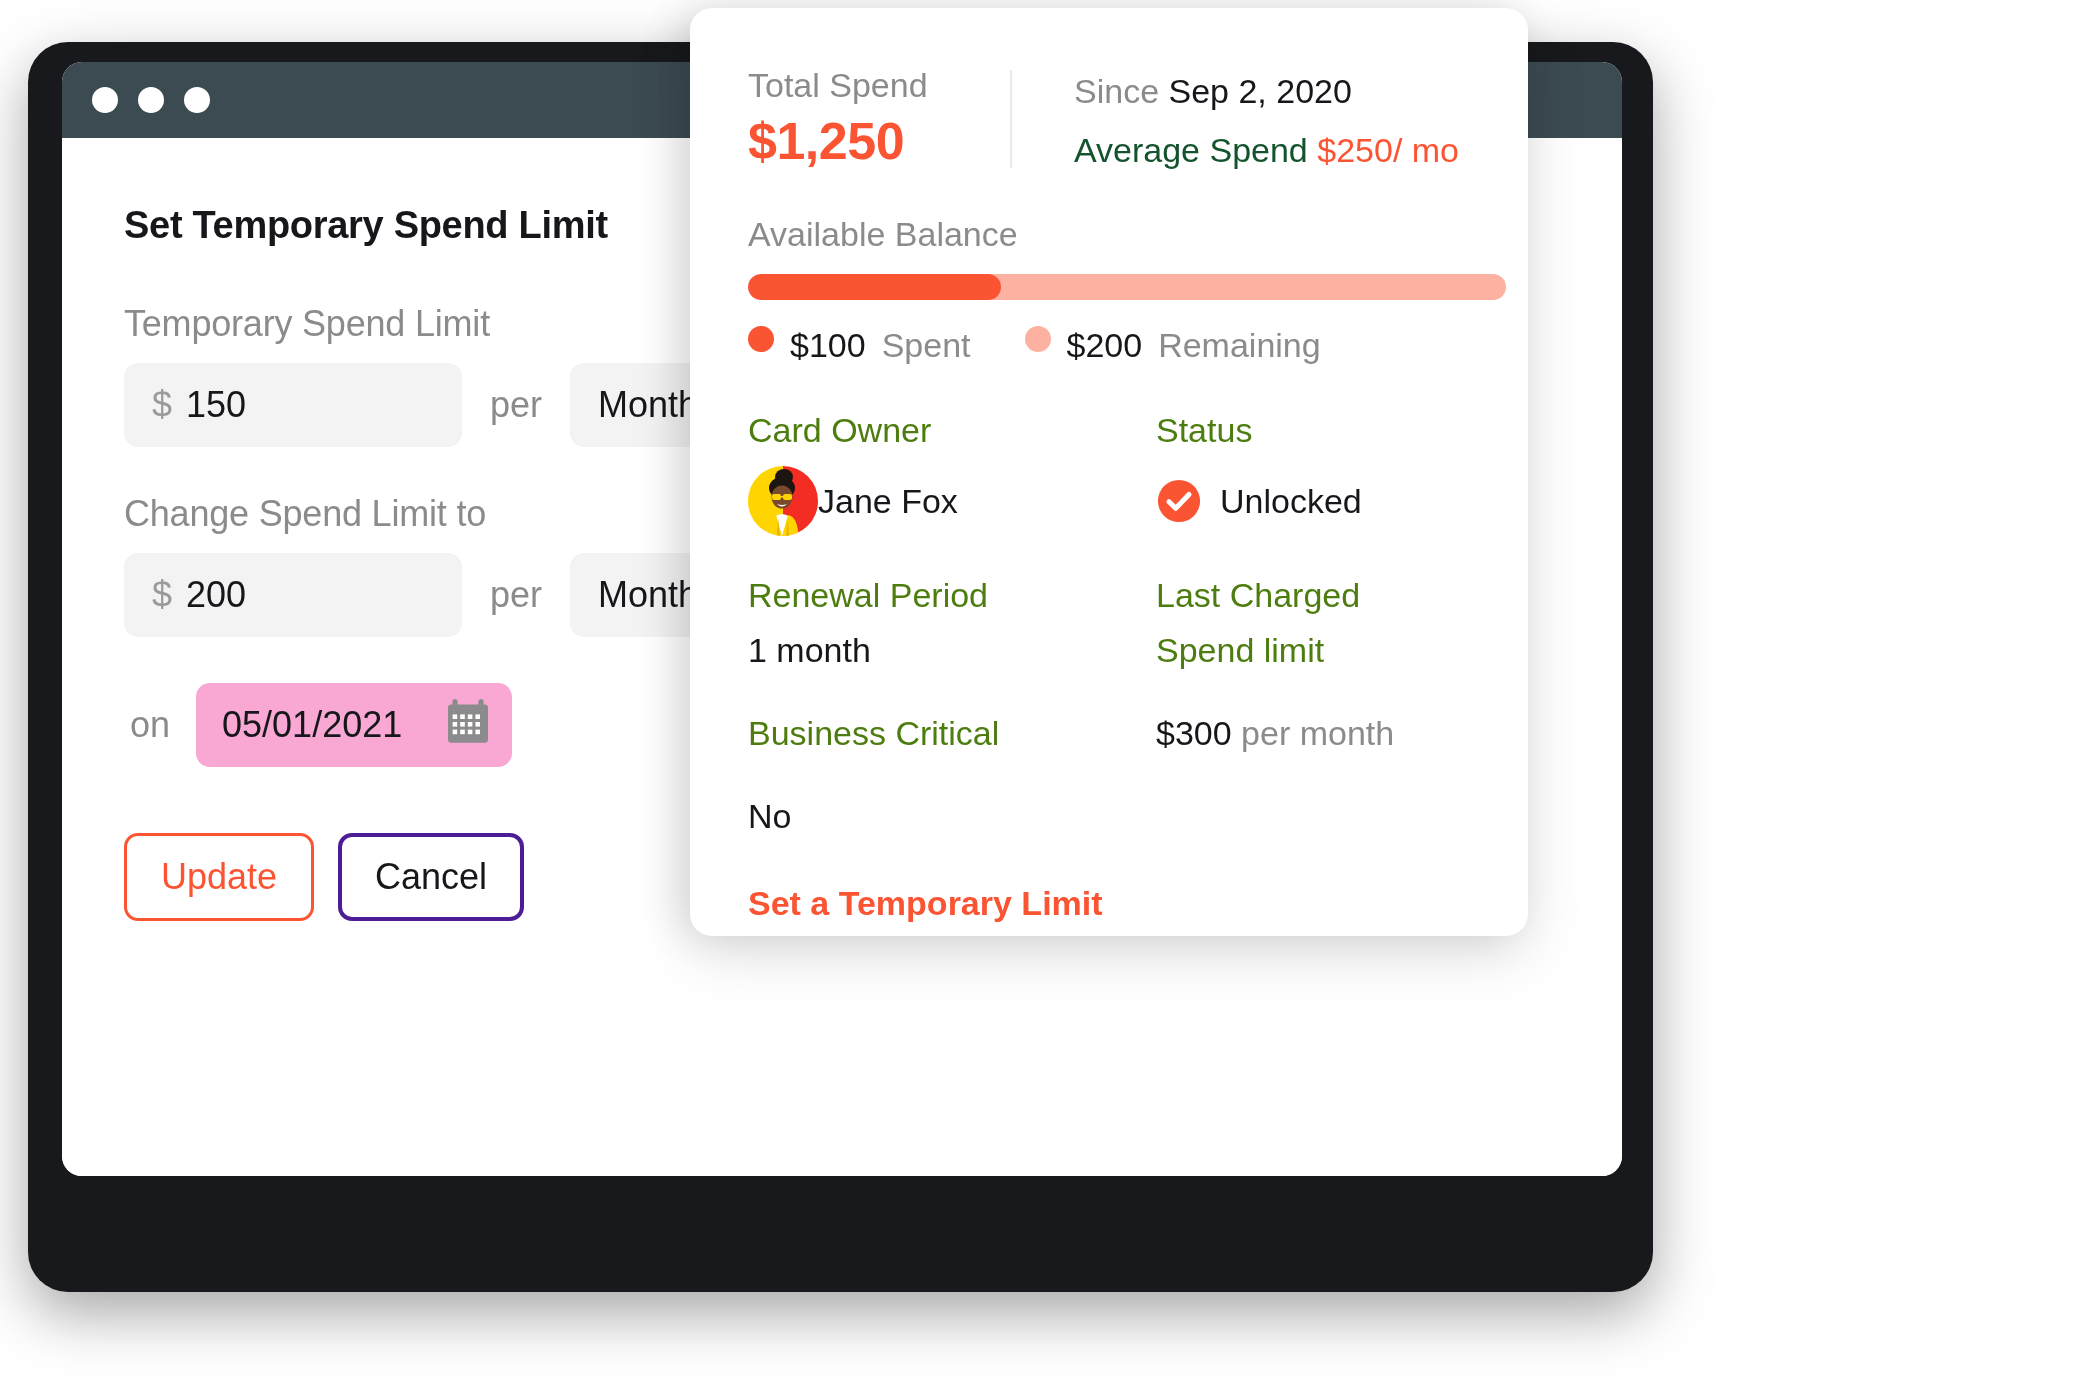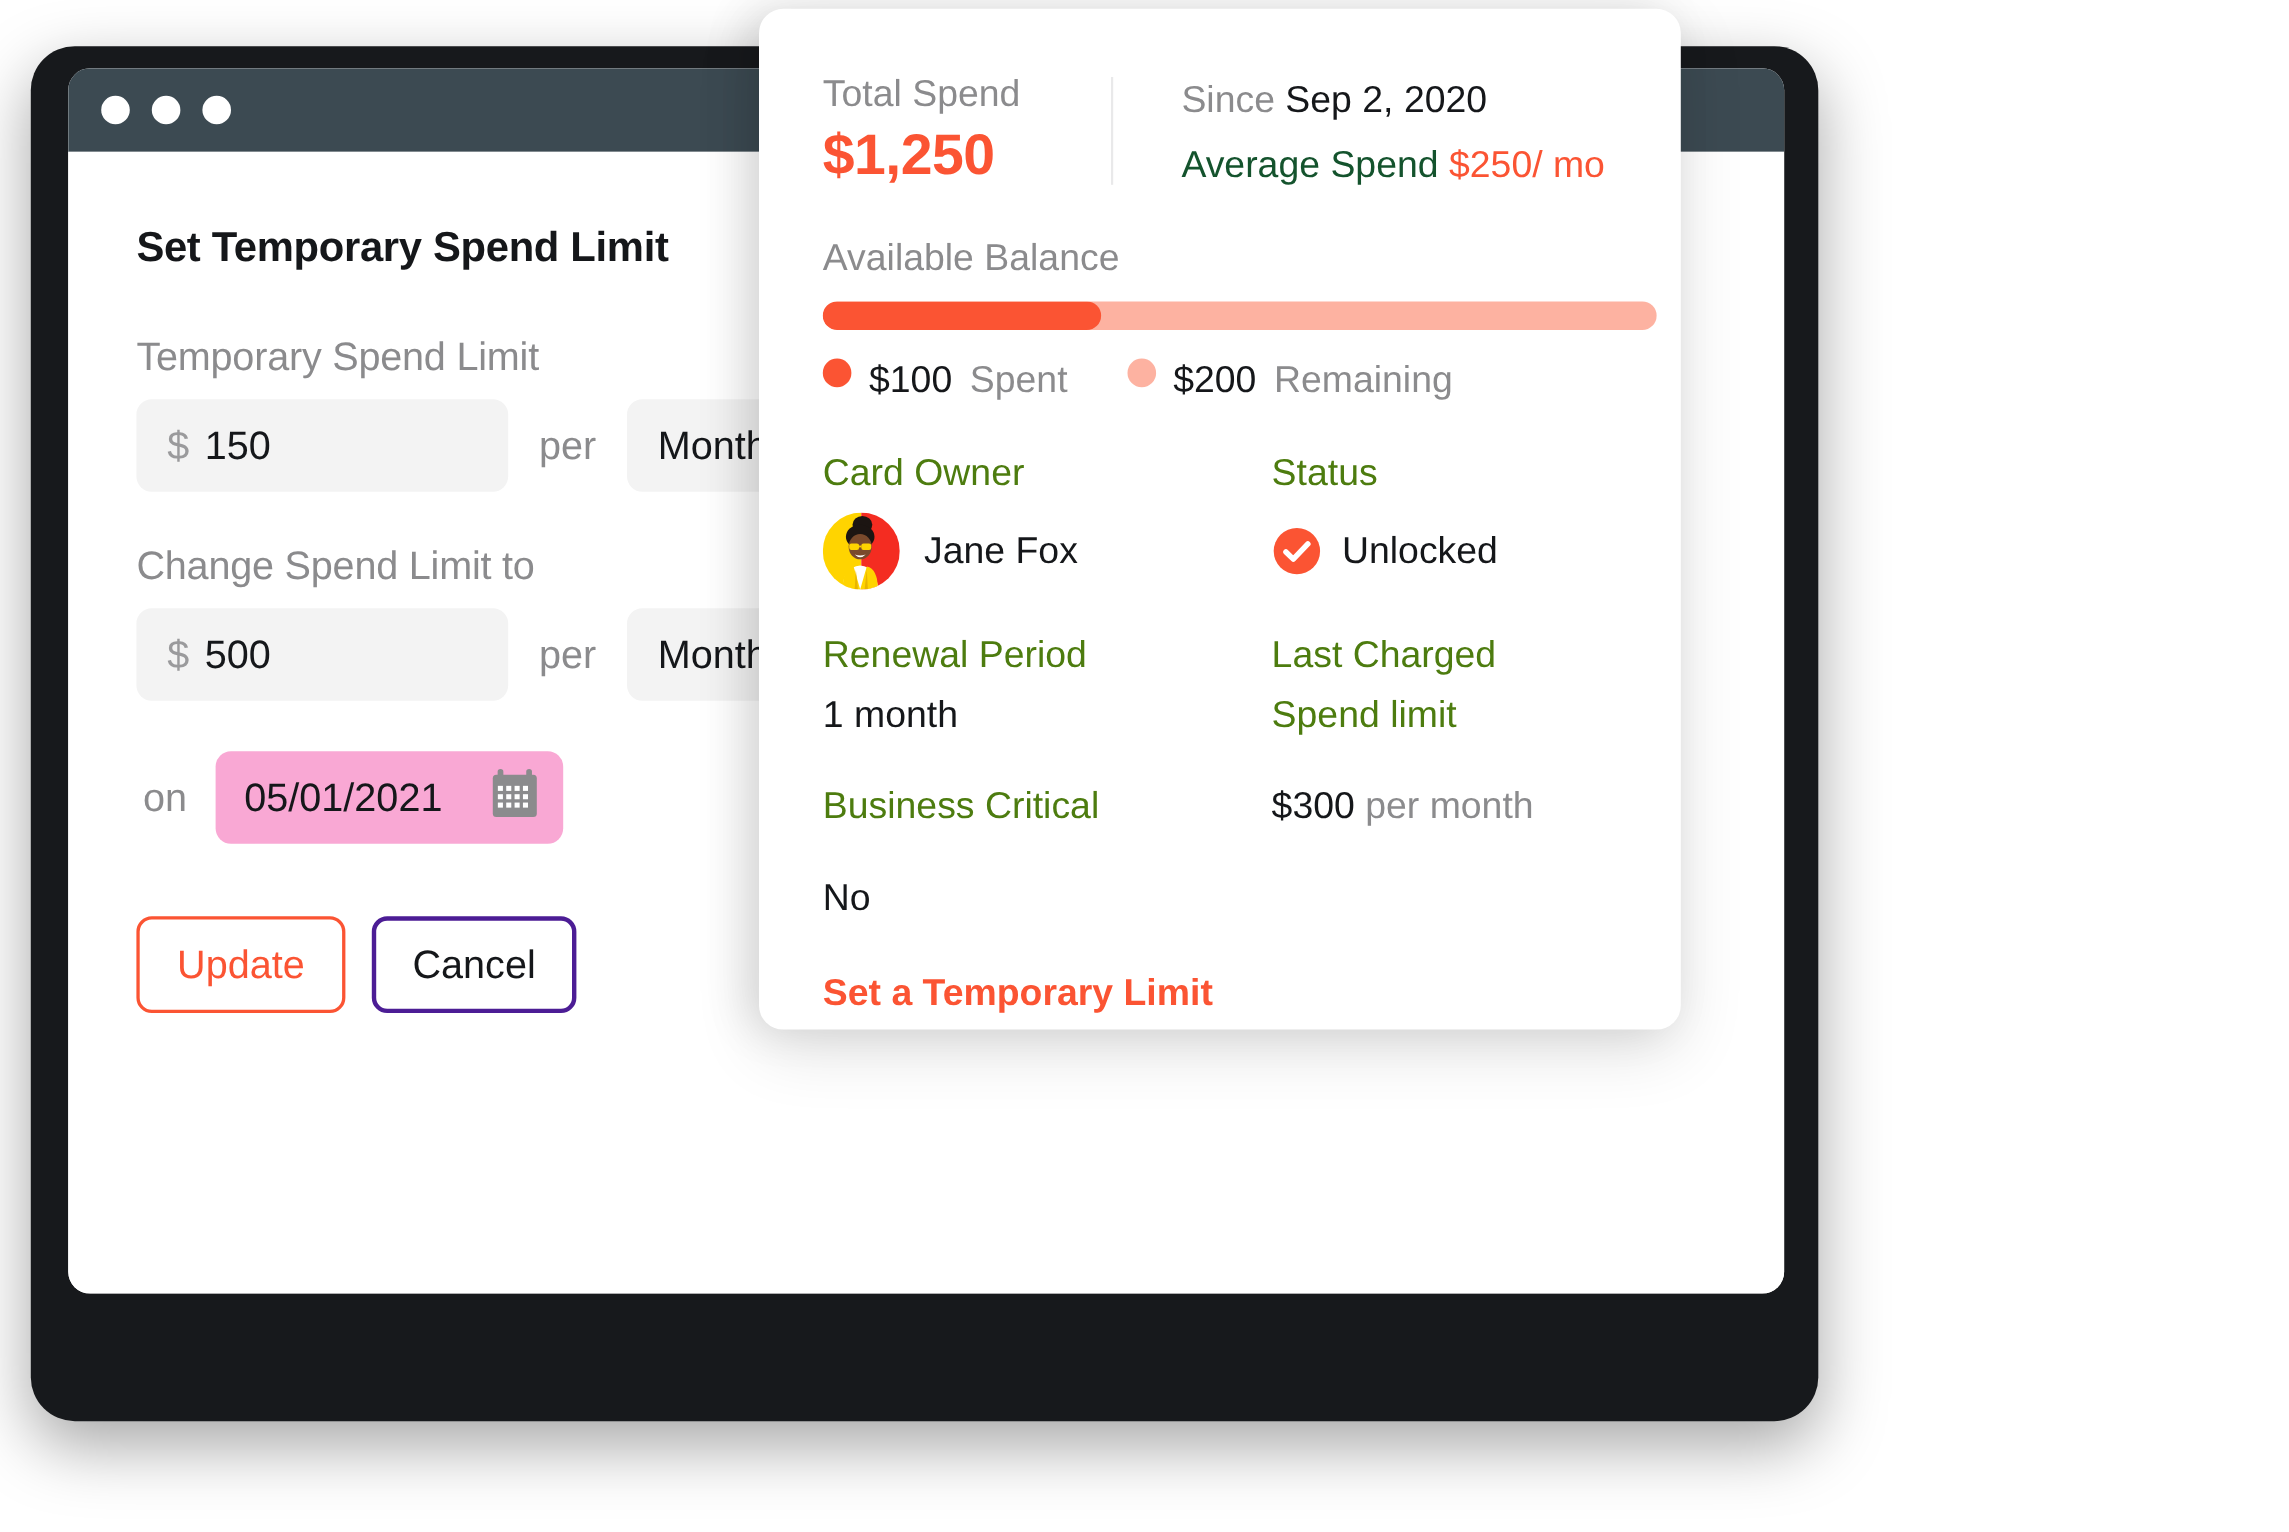--- a/index.html
+++ b/index.html
@@ -202,21 +202,21 @@
   .legend .gap { width: 22px; display: block; }
 
   .info-grid {
     display: grid;
     grid-template-columns: 408px 1fr;
     row-gap: 0;
   }
   .info-label { font-size: 34px; color: #4d7c0f; margin-bottom: 16px; }
   .info-value { font-size: 34px; color: #15171a; margin-bottom: 44px; }
   .info-value .muted { color: #8b8b8d; }
-  .owner-value { display: flex; align-items: center; gap: 22px; margin-bottom: 40px; }
+  .owner-value { display: flex; align-items: center; margin-bottom: 40px; }
   .avatar { width: 70px; height: 70px; border-radius: 50%; display: block; }
   .owner-name { font-size: 34px; color: #15171a; }
   .status-value { display: flex; align-items: center; gap: 18px; margin-bottom: 40px; }
   .check-circle { width: 46px; height: 46px; display: block; }
   .status-text { font-size: 34px; color: #15171a; }
   .card-link {
     font-size: 34px;
     color: #fb5433;
     font-weight: bold;
     margin-top: 4px;
@@ -248,21 +248,21 @@
             <span class="money-val">150</span>
           </div>
           <span class="per-word">per</span>
           <div class="select-box">Month</div>
         </div>
 
         <div class="field-label">Change Spend Limit to</div>
         <div class="field-row">
           <div class="money-input">
             <span class="money-sym">$</span>
-            <span class="money-val">500</span>
+            <span class="money-val">200</span>
           </div>
           <span class="per-word">per</span>
           <div class="select-box">Month</div>
         </div>
 
         <div class="date-row">
           <span class="on-word">on</span>
           <div class="date-input">
             <span>05/01/2021</span>
             <span class="cal-icon">

